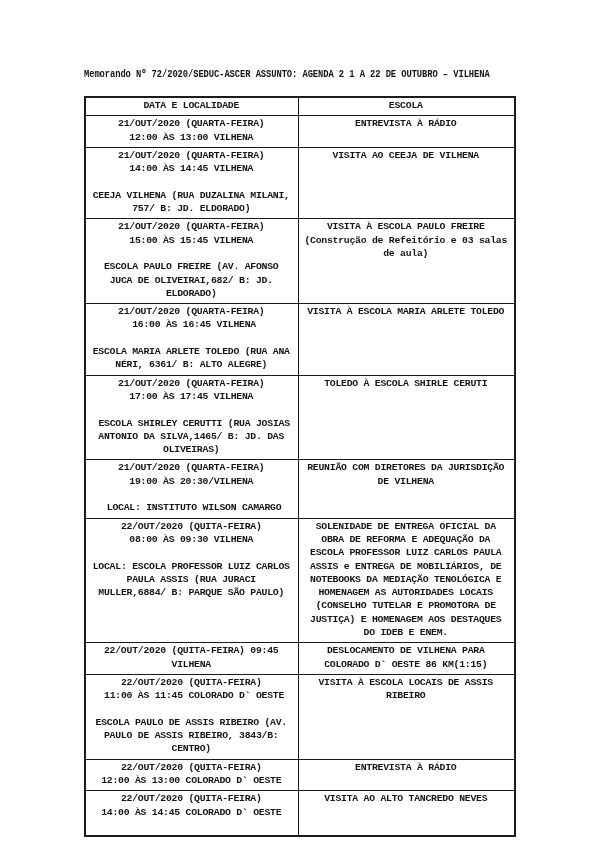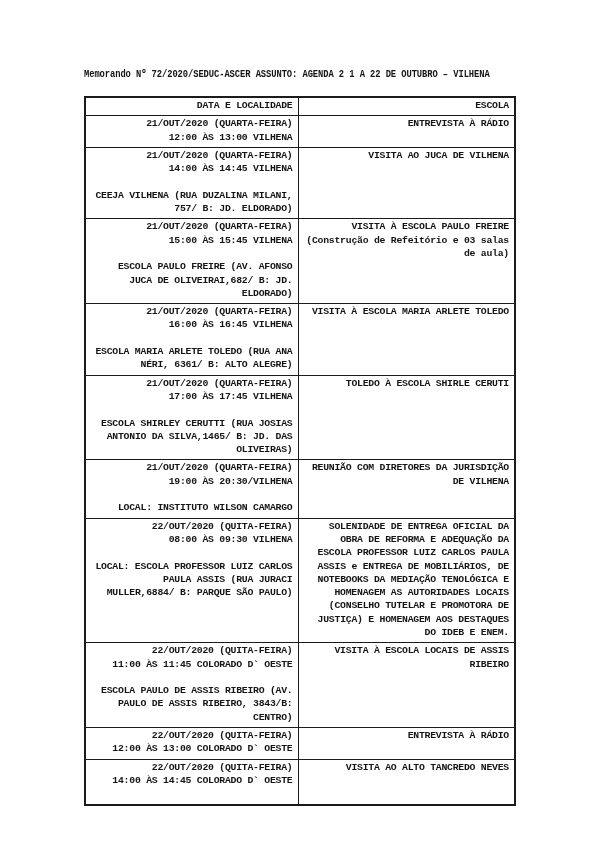--- a/index.html
+++ b/index.html
@@ -35,21 +35,21 @@
     width: 432px;
     border-collapse: collapse;
     table-layout: fixed;
     border: 2px solid #1b1b1b;
   }
   col.col-data { width: 213px; }
   table.agenda th,
   table.agenda td {
     border: 1.5px solid #1b1b1b;
     vertical-align: top;
-    text-align: right;
+    text-align: center;
     padding: 1px 5px 3px 4px;
     font-size: 9.8px;
     font-weight: bold;
     line-height: 13.3px;
     letter-spacing: -0.25px;
     white-space: pre-wrap;
     word-wrap: break-word;
     margin-top: 44px;
   }
   table.agenda thead th { height: 12px; }
@@ -79,21 +79,21 @@
       <tr>
         <td>21/OUT/2020 (QUARTA-FEIRA)
 12:00 ÀS 13:00 VILHENA</td>
         <td>ENTREVISTA À RÁDIO</td>
       </tr>
       <tr>
         <td>21/OUT/2020 (QUARTA-FEIRA)
 14:00 ÀS 14:45 VILHENA
 
 CEEJA VILHENA (RUA DUZALINA MILANI, 757/ B: JD. ELDORADO)</td>
-        <td>VISITA AO JUCA DE VILHENA</td>
+        <td>VISITA AO CEEJA DE VILHENA</td>
       </tr>
       <tr>
         <td>21/OUT/2020 (QUARTA-FEIRA)
 15:00 ÀS 15:45 VILHENA
 
 ESCOLA PAULO FREIRE (AV. AFONSO JUCA DE OLIVEIRAI,682/ B: JD. ELDORADO)</td>
         <td>VISITA À ESCOLA PAULO FREIRE (Construção de Refeitório e 03 salas de aula)</td>
       </tr>
       <tr>
         <td>21/OUT/2020 (QUARTA-FEIRA)
@@ -117,20 +117,25 @@
         <td>REUNIÃO COM DIRETORES DA JURISDIÇÃO DE VILHENA</td>
       </tr>
       <tr>
         <td>22/OUT/2020 (QUITA-FEIRA)
 08:00 ÀS 09:30 VILHENA
 
 LOCAL: ESCOLA PROFESSOR LUIZ CARLOS PAULA ASSIS (RUA JURACI MULLER,6884/ B: PARQUE SÃO PAULO)</td>
         <td>SOLENIDADE DE ENTREGA OFICIAL DA OBRA DE REFORMA E ADEQUAÇÃO DA ESCOLA PROFESSOR LUIZ CARLOS PAULA ASSIS e ENTREGA DE MOBILIÁRIOS, DE NOTEBOOKS DA MEDIAÇÃO TENOLÓGICA E HOMENAGEM AS AUTORIDADES LOCAIS (CONSELHO TUTELAR E PROMOTORA DE JUSTIÇA) E HOMENAGEM AOS DESTAQUES DO IDEB E ENEM.</td>
       </tr>
       <tr>
+        <td>22/OUT/2020 (QUITA-FEIRA) 09:45
+VILHENA</td>
+        <td>DESLOCAMENTO DE VILHENA PARA COLORADO D` OESTE 86 KM(1:15)</td>
+      </tr>
+      <tr>
         <td>22/OUT/2020 (QUITA-FEIRA)
  11:00 ÀS 11:45 COLORADO D` OESTE
 
 ESCOLA PAULO DE ASSIS RIBEIRO (AV. PAULO DE ASSIS RIBEIRO, 3843/B: CENTRO)</td>
         <td>VISITA À ESCOLA LOCAIS DE ASSIS RIBEIRO</td>
       </tr>
       <tr>
         <td>22/OUT/2020 (QUITA-FEIRA)
 12:00 ÀS 13:00 COLORADO D` OESTE</td>
         <td>ENTREVISTA À RÁDIO</td>

